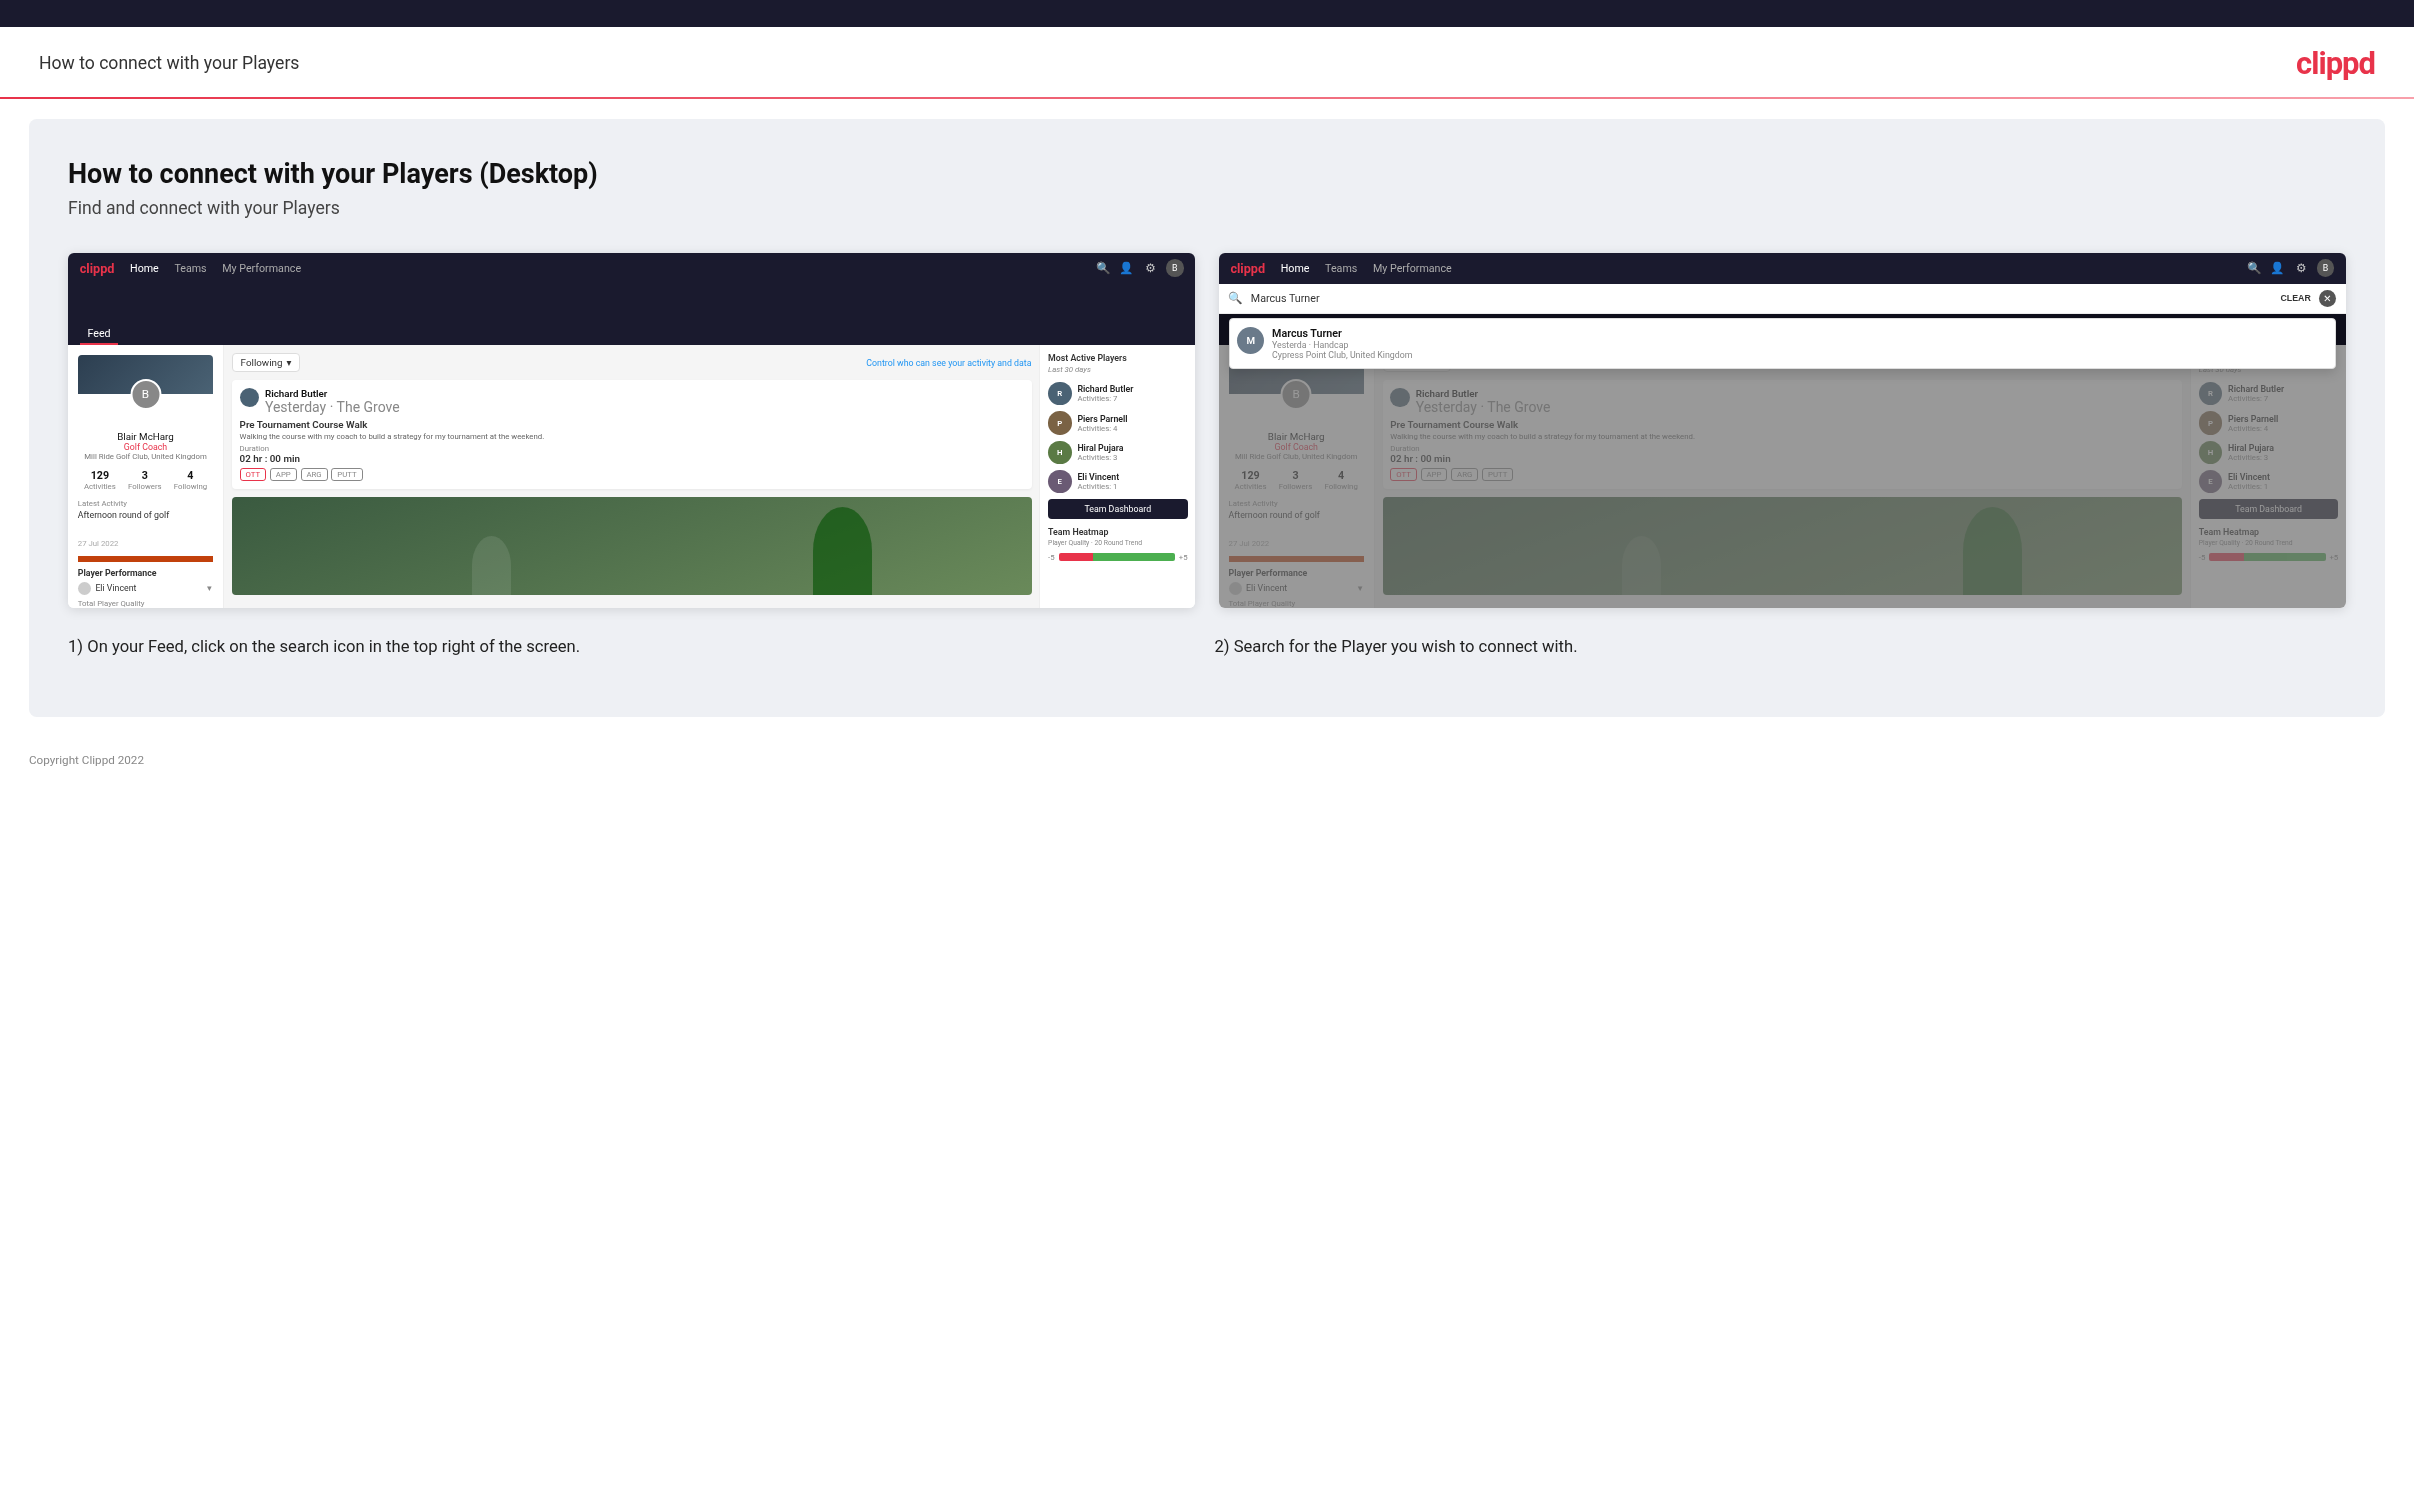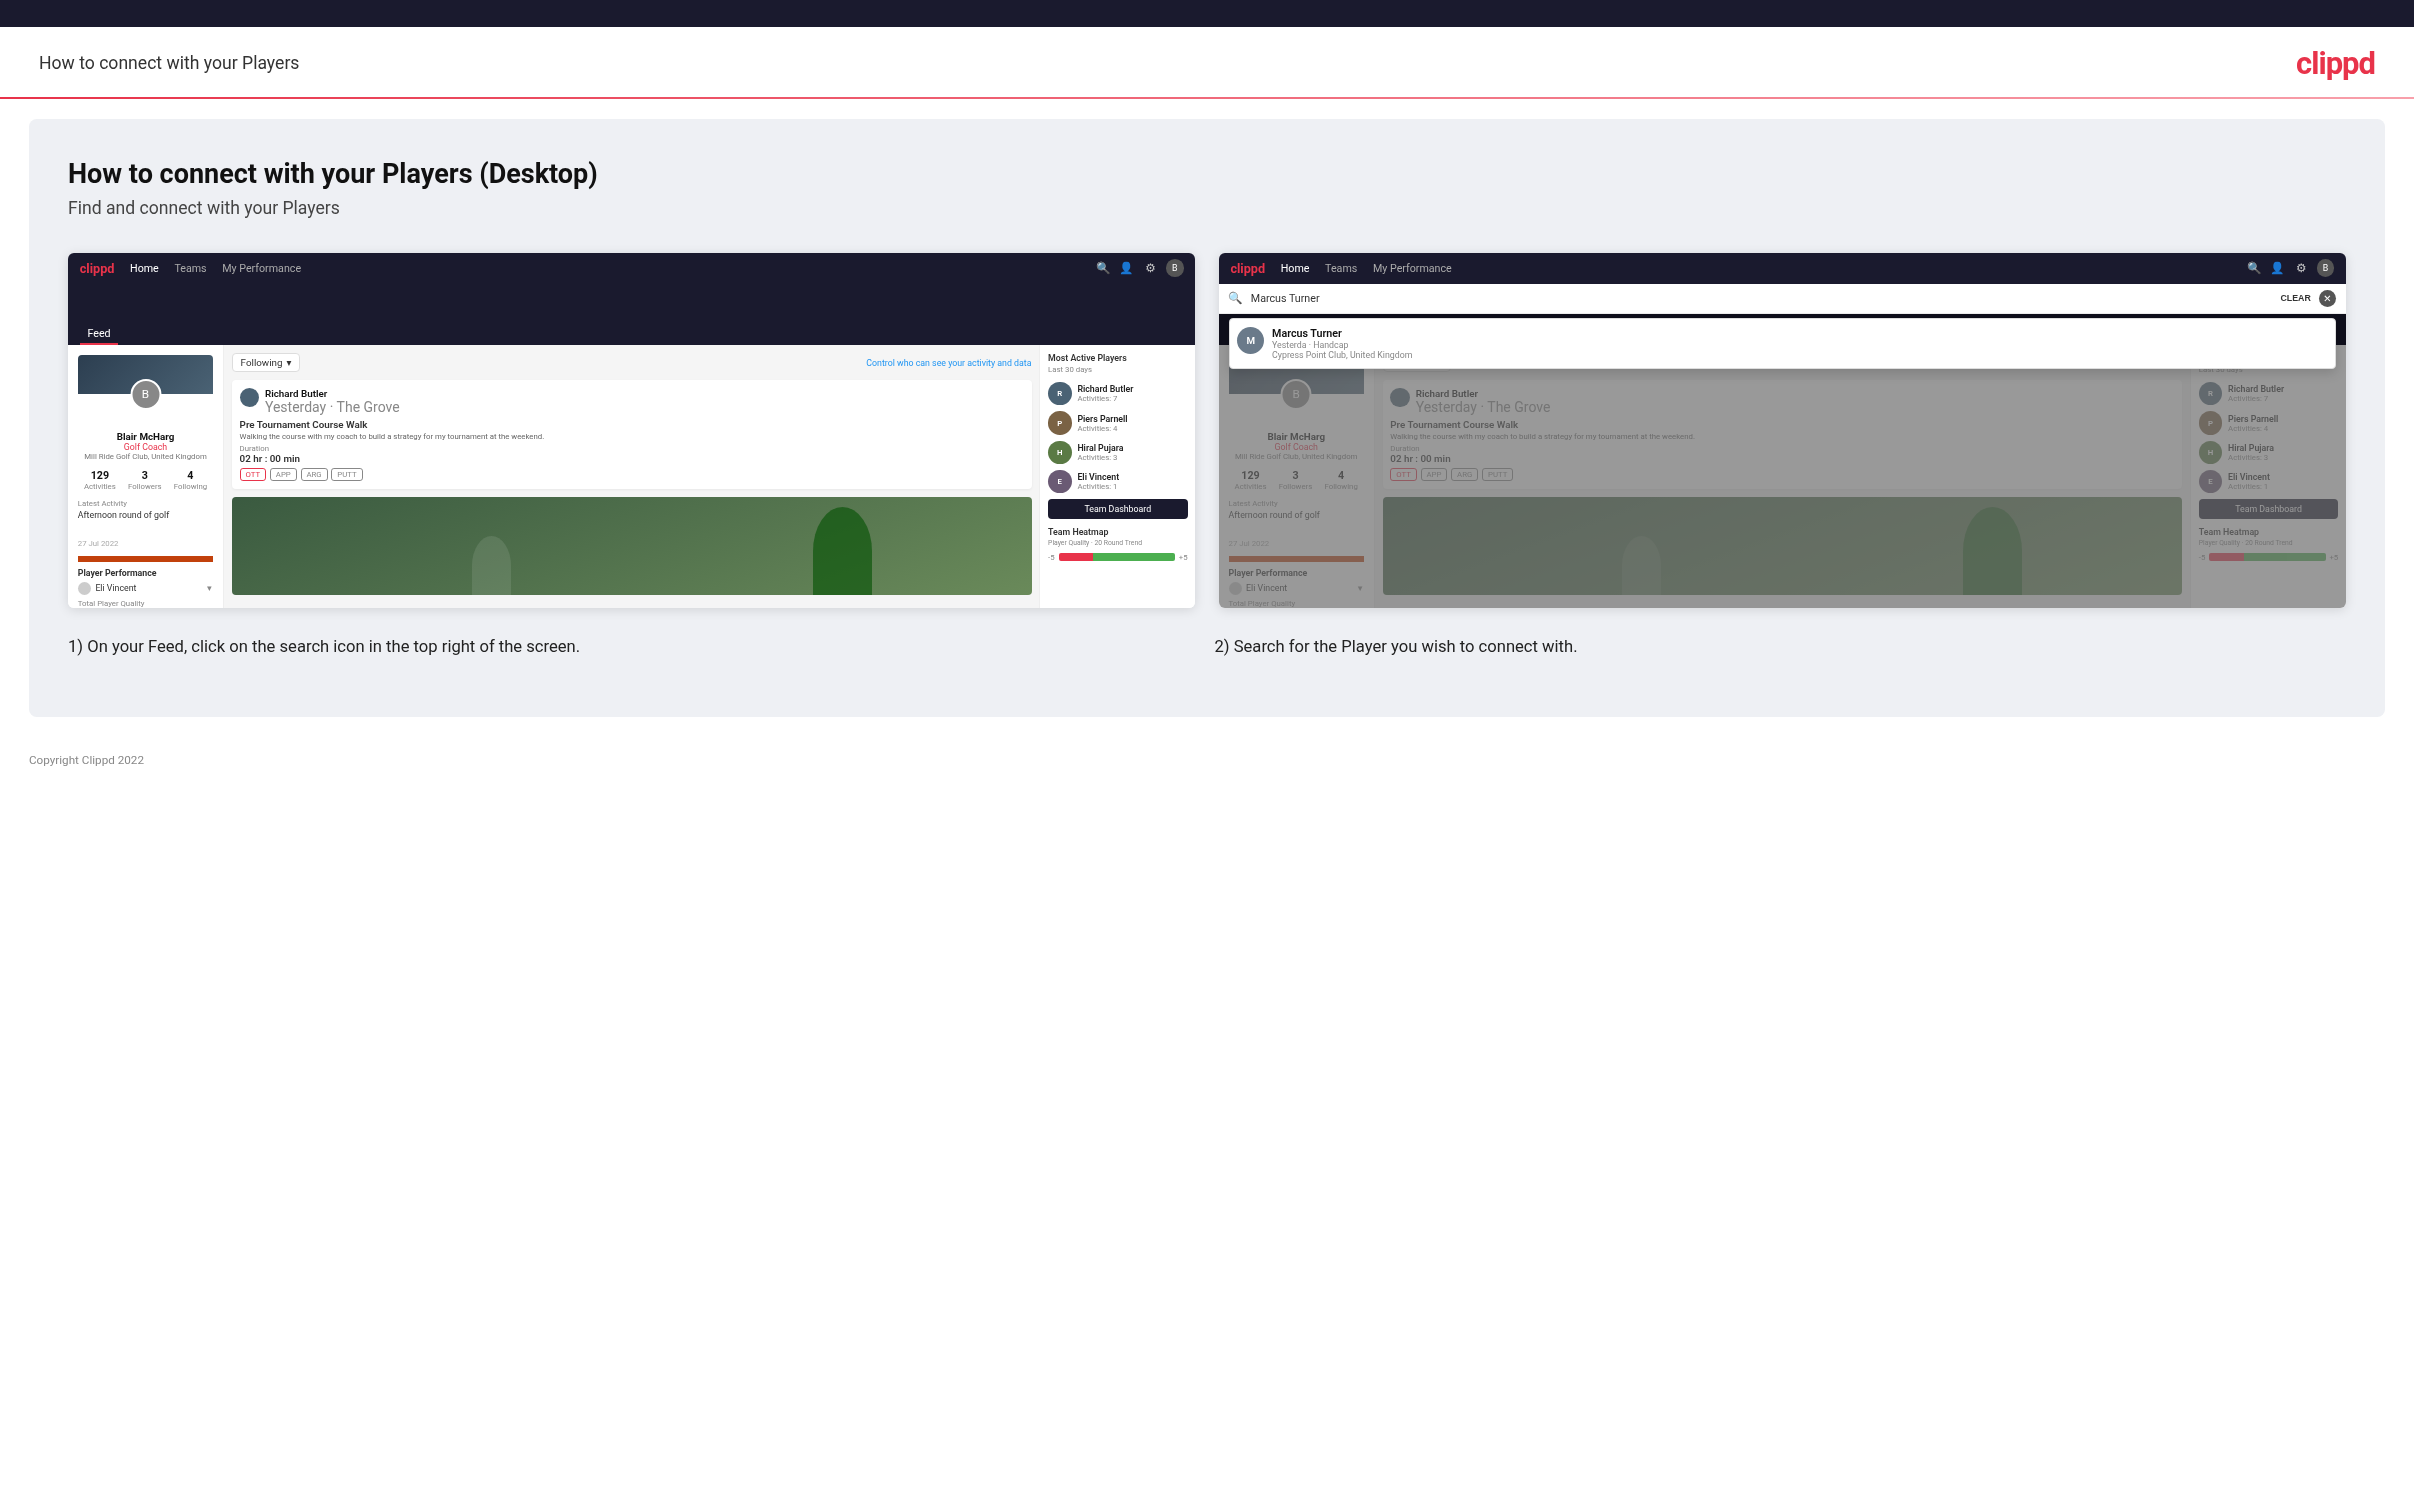--- a/index.html
+++ b/index.html
@@ -178,21 +178,21 @@
       transform: translateX(-50%);
       overflow: hidden;
       display: flex;
       align-items: center;
       justify-content: center;
       color: #fff;
       font-size: 11.7px;
     }
     .profile-name {
       font-size: 9.8px;
-      font-weight: 700;
+      font-weight: 400;
       text-align: center;
       color: #111;
     }
     .profile-role {
       font-size: 8.8px;
       color: #e8334a;
       text-align: center;
     }
     .profile-club {
       font-size: 7.8px;
@@ -454,20 +454,21 @@
     .active-players-title {
       font-size: 8.8px;
       font-weight: 600;
       color: #333;
       margin-bottom: 2px;
     }
     .active-players-sub {
       font-size: 7.8px;
       color: #888;
       margin-bottom: 7.8px;
+      font-style: italic;
     }
     .active-player-row {
       display: flex;
       align-items: center;
       gap: 5.9px;
       margin-bottom: 5.9px;
     }
     .active-player-avatar {
       width: 23.4px;
       height: 23.4px;

